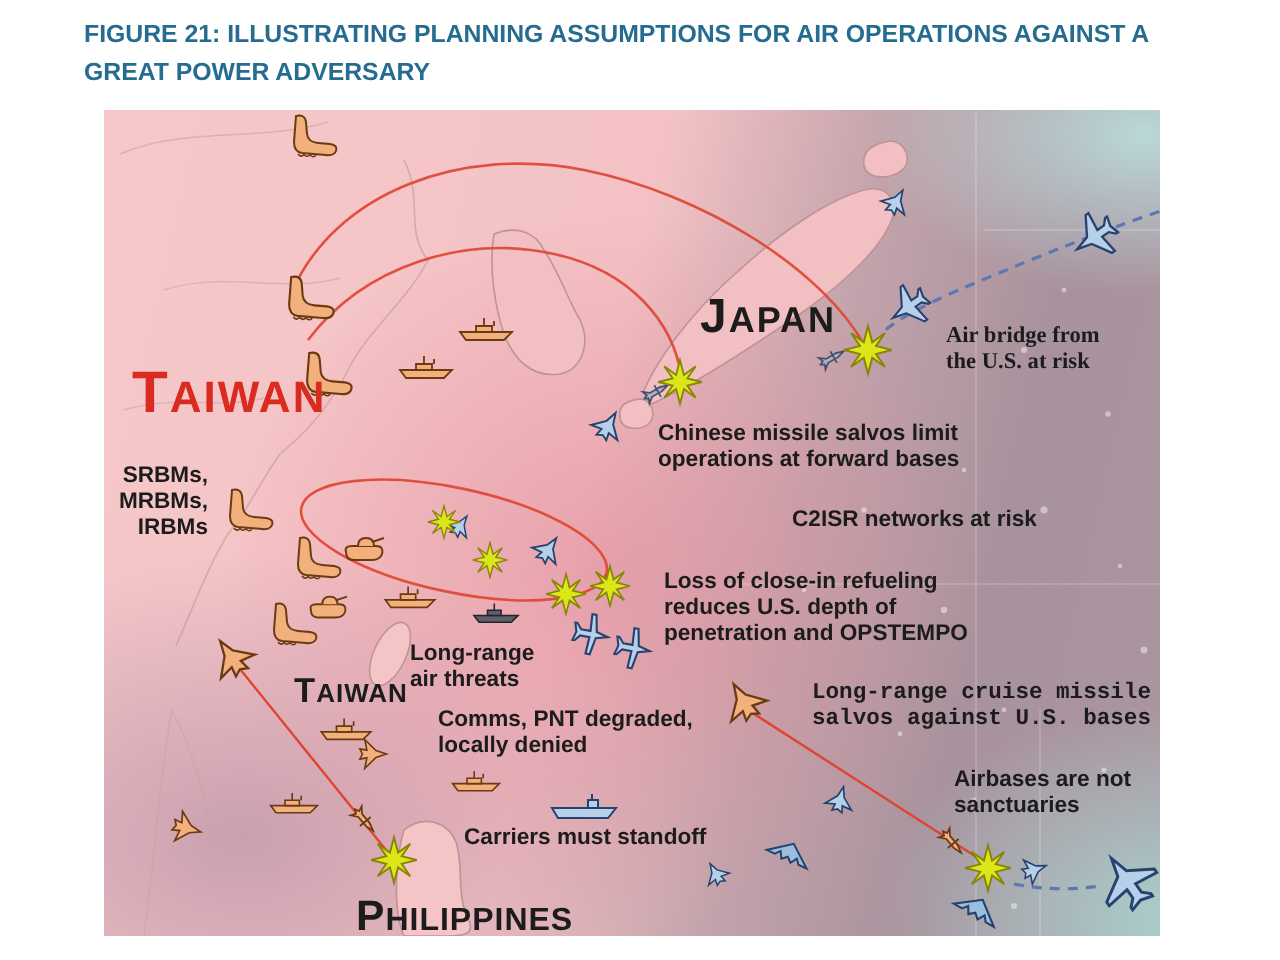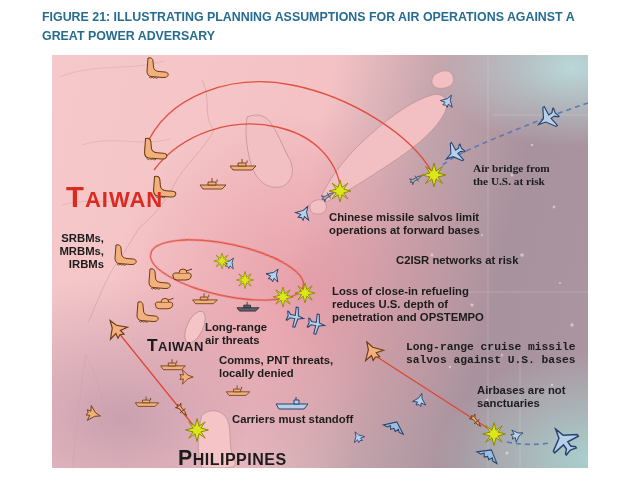--- a/index.html
+++ b/index.html
@@ -1,16 +1,16 @@
 <!DOCTYPE html>
 <html><head>
 <meta charset="utf-8">
 <style>
   html,body{margin:0;padding:0;background:#ffffff;}
-  .page{position:relative;width:640px;height:480px;background:#ffffff;overflow:hidden;
+  .page{position:relative;width:580px;height:480px;background:#ffffff;overflow:hidden;
         font-family:"Liberation Sans","DejaVu Sans",sans-serif;}
   .figure-title{position:absolute;left:42px;top:8px;width:560px;
         font-size:12.4px;font-weight:700;letter-spacing:0;line-height:19px;}
   .map{position:absolute;left:52px;top:55px;width:536px;height:413px;overflow:hidden;
        background:
         radial-gradient(190px 110px at 97% 3%, #bad8d8 0%, rgba(186,216,216,0) 72%),
         radial-gradient(210px 150px at 100% 98%, #a9cfcc 0%, rgba(169,207,204,0) 72%),
         radial-gradient(270px 250px at 47% 56%, rgba(224,140,155,.62) 0%, rgba(224,140,155,0) 72%),
         radial-gradient(280px 190px at 13% 88%, rgba(184,144,165,.7) 0%, rgba(184,144,165,0) 75%),
         linear-gradient(103deg, #f6c8ca 0%, #f4c2c5 45%, #c2a3ab 63%, #a8929d 79%, #ab95a0 100%);}
@@ -184,36 +184,37 @@
           <use href="#sym-explosion" transform="translate(193 225) rotate(0) scale(0.9)"></use>
           <use href="#sym-explosion" transform="translate(231 242) rotate(0) scale(1.05)"></use>
           <use href="#sym-explosion" transform="translate(253 238) rotate(0) scale(1.05)"></use>
           <use href="#sym-explosion" transform="translate(145 375) rotate(0) scale(1.2)"></use>
           <use href="#sym-explosion" transform="translate(442 379) rotate(0) scale(1.2)"></use>
         </g>
   </svg>
 
   <div id="labels-layer">
         <div class="maplabel fl" style="left: 14px; top: 126px; font-size: 22px; color: rgb(217, 43, 32); letter-spacing: 1px;">TAIWAN</div>
+        <div class="maplabel fl" style="left: 298px; top: 90px; font-size: 18px; letter-spacing: 1px;">JAPAN</div>
         <div class="maplabel fl" style="left: 95px; top: 281px; font-size: 13px; letter-spacing: 0.5px;">TAIWAN</div>
         <div class="maplabel fl" style="left: 126px; top: 391px; font-size: 16px; letter-spacing: 0.5px; text-align: center;">PHILIPPINES</div>
         <div class="maplabel" style="left: 0px; top: 177px; font-size: 11.3px; width: 52px; text-align: right;">SRBMs,
 MRBMs,
 IRBMs</div>
         <div class="maplabel" style="left: 277px; top: 156px; font-size: 11.3px;">Chinese missile salvos limit
 operations at forward bases</div>
         <div class="maplabel" style="left: 421px; top: 107px; font-size: 11.3px; font-family: Liberation Serif, serif;">Air bridge from
 the U.S. at risk</div>
         <div class="maplabel" style="left: 344px; top: 199px; font-size: 11.3px;">C2ISR networks at risk</div>
         <div class="maplabel" style="left: 280px; top: 230px; font-size: 11.3px;">Loss of close-in refueling
 reduces U.S. depth of
 penetration and OPSTEMPO</div>
         <div class="maplabel" style="left: 153px; top: 266px; font-size: 11.3px;">Long-range
 air threats</div>
-        <div class="maplabel" style="left: 167px; top: 299px; font-size: 11.3px;">Comms, PNT threats,
+        <div class="maplabel" style="left: 167px; top: 299px; font-size: 11.3px;">Comms, PNT degraded,
 locally denied</div>
         <div class="maplabel" style="left: 354px; top: 286px; font-size: 11.3px; font-family: Liberation Mono, monospace;">Long-range cruise missile
 salvos against U.S. bases</div>
         <div class="maplabel" style="left: 425px; top: 329px; font-size: 11.3px;">Airbases are not
 sanctuaries</div>
         <div class="maplabel" style="left: 180px; top: 358px; font-size: 11.3px;">Carriers must standoff</div>
       </div>
 </div>
 
 </div>

